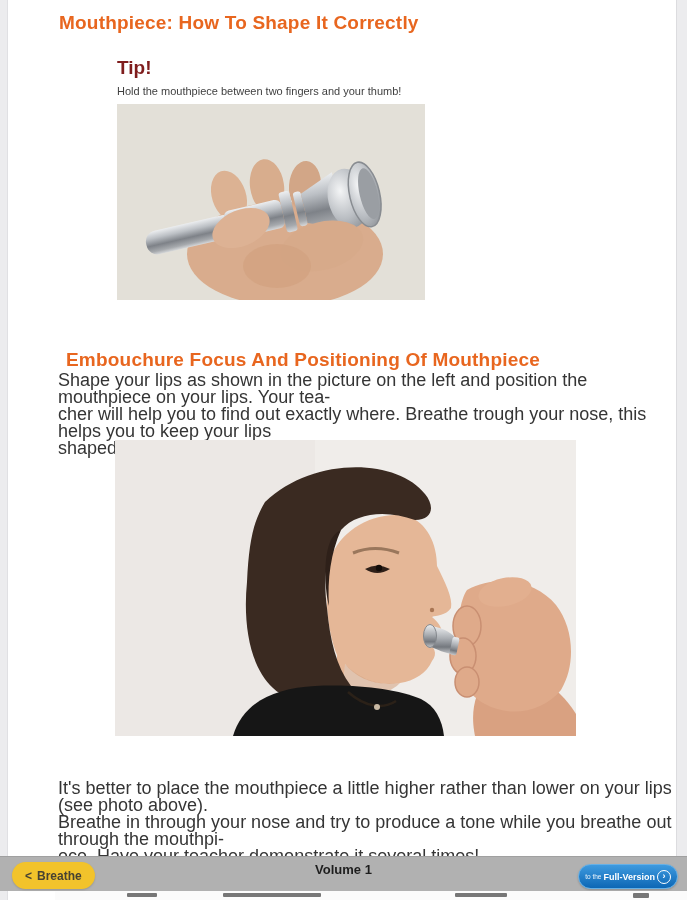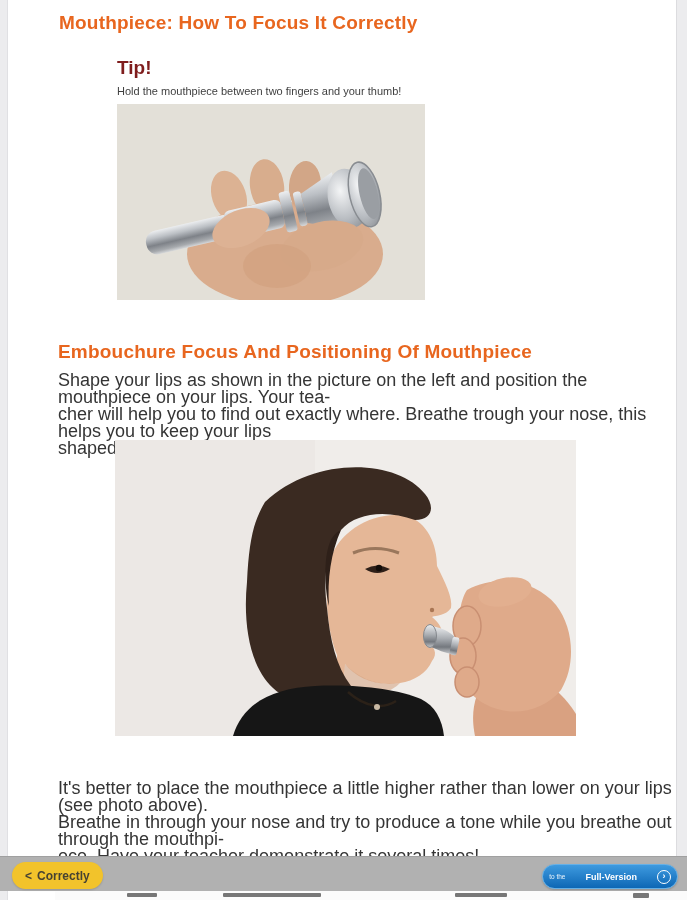--- a/index.html
+++ b/index.html
@@ -23,21 +23,21 @@
   }
   .tip-text{
     position:absolute;left:117px;top:85px;margin:0;
     font-size:11px;color:#3f3f3f;
   }
   .photo{position:absolute;overflow:hidden;}
   .photo1{left:117px;top:104px;width:308px;height:196px;}
   .photo2{left:115px;top:440px;width:461px;height:296px;}
 
   .section-heading{
-    position:absolute;left:58px;top:341px;margin:0;
+    position:absolute;left:58px;top:341px;margin:8px;
     font-size:19px;font-weight:700;color:#e8661f;letter-spacing:.2px;
   }
   .body-text{
     position:absolute;left:58px;width:624px;margin:0;
     font-size:18px;line-height:17px;color:#353535;
     white-space:pre-line;
   }
   .section-body{top:372px;}
   .closing-body{top:780px;}
 
@@ -54,21 +54,21 @@
     display:flex;align-items:center;gap:5px;
     background:#f2c32b;border:none;border-radius:14px;
     padding:0 13px;cursor:pointer;
     font-family:"Liberation Sans",sans-serif;
     font-size:12px;font-weight:700;color:#474232;
     box-shadow:0 1px 2px rgba(0,0,0,.15);
   }
   .overview-btn .chev{font-size:12px;font-weight:700;color:#474232;}
   .fullversion-btn{
     position:absolute;right:9px;top:864px;height:25px;
-    display:flex;align-items:center;gap:20px;
+    display:flex;align-items:center;gap:2px;
     background:linear-gradient(#3e9adf,#0d67b5);
     border:1px solid #66b0e6;border-radius:13px;
     padding:0 6px;cursor:pointer;white-space:nowrap;
     font-family:"Liberation Sans",sans-serif;color:#ffffff;
     box-shadow:0 1px 2px rgba(0,0,0,.2);
   }
   .fv-prefix{font-size:6.5px;color:#eaf4fc;}
   .fv-label{font-size:9px;font-weight:700;color:#ffffff;}
   .fv-chev{
     width:12px;height:12px;border:1.5px solid #ffffff;border-radius:50%;
@@ -86,21 +86,21 @@
   .f4{left:578px;width:16px;height:5px;}
 </style>
 </head>
 <body>
 
 <div class="page">
 
   <div class="edge left"></div>
   <div class="edge right"></div>
 
-  <h1 class="doc-title">Mouthpiece: How To Focus It Correctly</h1>
+  <h1 class="doc-title">Mouthpiece: How To Shape It Correctly</h1>
 
   <h2 class="tip-heading">Tip!</h2>
   <p class="tip-text">Hold the mouthpiece between two fingers and your thumb!</p>
 
   <div class="photo photo1" role="img" aria-label="Hand holding a trumpet mouthpiece between two fingers and thumb">
     <svg width="308" height="196" viewBox="0 0 308 196">
       <defs>
         <linearGradient id="mp1" x1="0" y1="0" x2="0" y2="1">
           <stop offset="0" stop-color="#eceef0"></stop>
           <stop offset="0.3" stop-color="#bcc0c5"></stop>
@@ -194,24 +194,25 @@
   </div>
 
   <p class="body-text closing-body">It's better to place the mouthpiece a little higher rather than lower on your lips (see photo above).
 Breathe in through your nose and try to produce a tone while you breathe out through the mouthpi-
 ece. Have your teacher demonstrate it several times!
 Never forget: Your lips must be shaped prior to positioning the mouthpiece. Take your time!
 Lip-Buzzing: If you like, you can first of all try buzzing with your lips without the mouthpiece.</p>
 
   <div class="footer-bar"></div>
 
+  <div class="volume">Volume 1</div>
 
   <button class="overview-btn">
     <span class="chev">&lt;</span>
-    <span>Correctly</span>
+    <span>Breathe</span>
   </button>
 
   <button class="fullversion-btn">
     <span class="fv-prefix">to the</span>
     <span class="fv-label">Full-Version</span>
     <span class="fv-chev">›</span>
   </button>
 
   <div class="next-strip">
     <i class="frag f1"></i>

